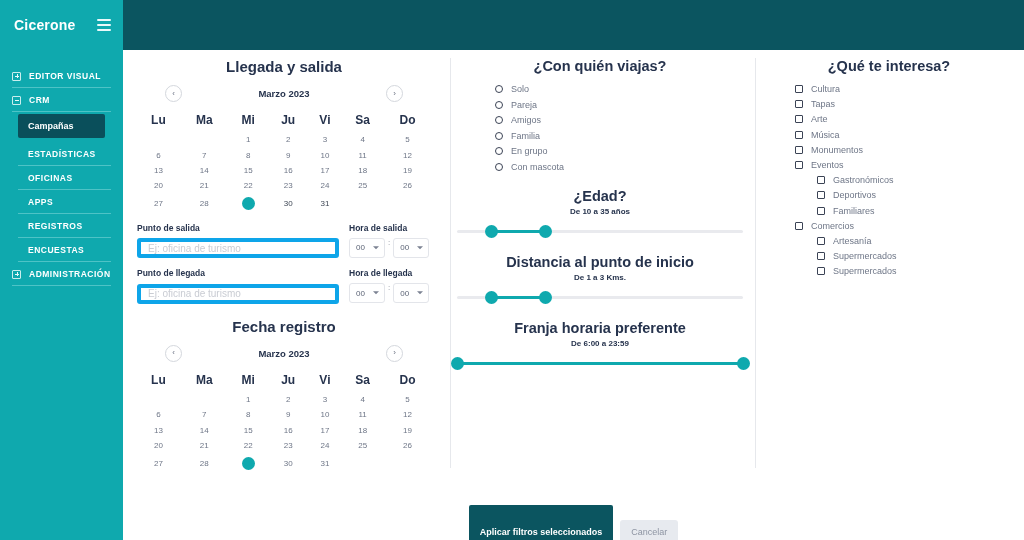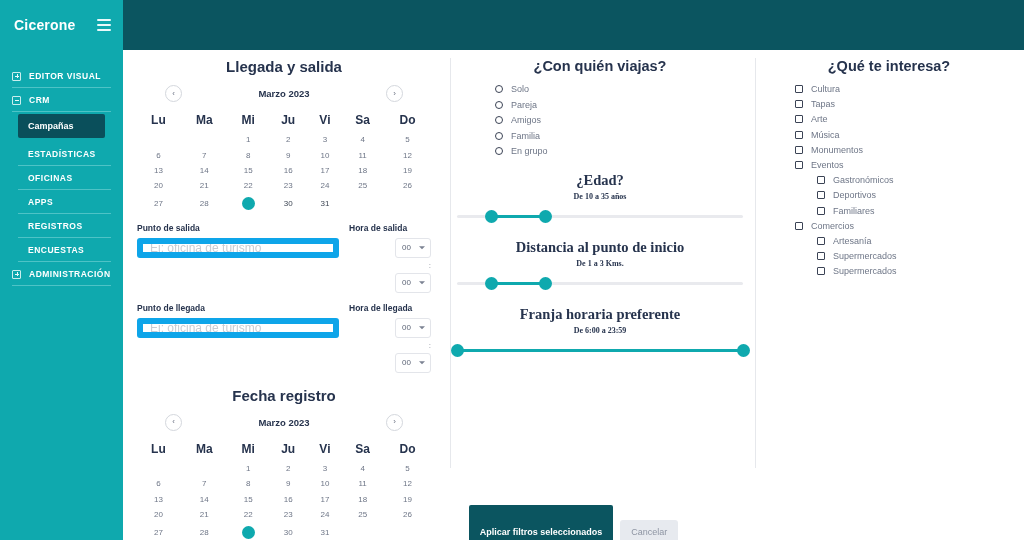--- a/index.html
+++ b/index.html
@@ -145,26 +145,26 @@
   
   .field-row { display: flex; gap: 10px; margin-top: 10px; }
   .fld-wide { flex: 1 1 auto; }
   .fld-time { flex: 0 0 82px; }
   label.fld-label {
     display: block; font-size: 8.5px; font-weight: bold;
     color: #26334d; margin-bottom: 5px;
   }
   input.txt {
     width: 100%; height: 20px;
-    border: 6px solid #0ea5e9; border-radius: 3px;
-    background: #fff; font-size: 12px; color: #9aa0ac;
+    border: 4px solid #0ea5e9; border-radius: 3px;
+    background: #fff; font-size: 10px; color: #9aa0ac;
     padding: 0 7px; font-family: "Liberation Sans", sans-serif;
   }
   input.txt::placeholder { color: #c9ccd3; }
-  .time-pair { display: flex; align-items: flex-end; gap: 3px; flex-direction: column; }
+  .time-pair { display: flex; align-items: flex-start; gap: 3px; }
   .sel {
     position: relative; width: 36px; height: 20px;
     border: 1px solid #e3e5ea; border-radius: 3px; background: #fff;
     display: flex; align-items: center; padding-left: 6px;
     font-size: 8px; color: #5d6577; cursor: pointer;
   }
   .sel .chev {
     position: absolute; right: 5px; top: 50%; transform: translateY(-60%);
     width: 0; height: 0; border-left: 3px solid transparent;
     border-right: 3px solid transparent; border-top: 3.5px solid #7b8292;
@@ -184,21 +184,21 @@
   .chk {
     width: 8px; height: 8px; flex: 0 0 8px;
     border: 1.3px solid #3b4355; border-radius: 1px; background: #fff;
   }
   .opt-label { font-size: 9px; color: #6e7687; }
   .chk-list { margin-top: 2px; padding-left: 22px; }
   .chk-list .opt { margin-bottom: 5.2px; }
   .opt.indent { padding-left: 22px; }
 
   
-  .slider-block { margin-top: 16px; font-family: Liberation Serif, serif; }
+  .slider-block { margin-top: 16px; }
   .slider-sub {
     text-align: center; font-size: 8px; font-weight: bold;
     color: #26334d; margin: 3px 0 8px 0;
   }
   .slider {
     position: relative; height: 14px; width: 100%;
   }
   .track {
     position: absolute; left: 0; right: 0; top: 6px; height: 3px;
     background: #e9eaee; border-radius: 2px;
@@ -482,20 +482,24 @@
             <span class="opt-label">Amigos</span>
           </div>
           <div class="opt">
             <span class="radio"></span>
             <span class="opt-label">Familia</span>
           </div>
           <div class="opt">
             <span class="radio"></span>
             <span class="opt-label">En grupo</span>
           </div>
+          <div class="opt">
+            <span class="radio"></span>
+            <span class="opt-label">Con mascota</span>
+          </div>
         </div>
 
         <div class="slider-block">
           <h2 class="sec-title mid" style="margin-bottom:0;">¿Edad?</h2>
           <div class="slider-sub">De 10 a 35 años</div>
           <div class="slider">
             <div class="track"></div>
             <div class="range" id="age-range" style="left: 12%; width: 19%;"></div>
             <div class="knob" id="age-knob-l" style="left: 12%;"></div>
             <div class="knob" id="age-knob-r" style="left: 31%;"></div>

